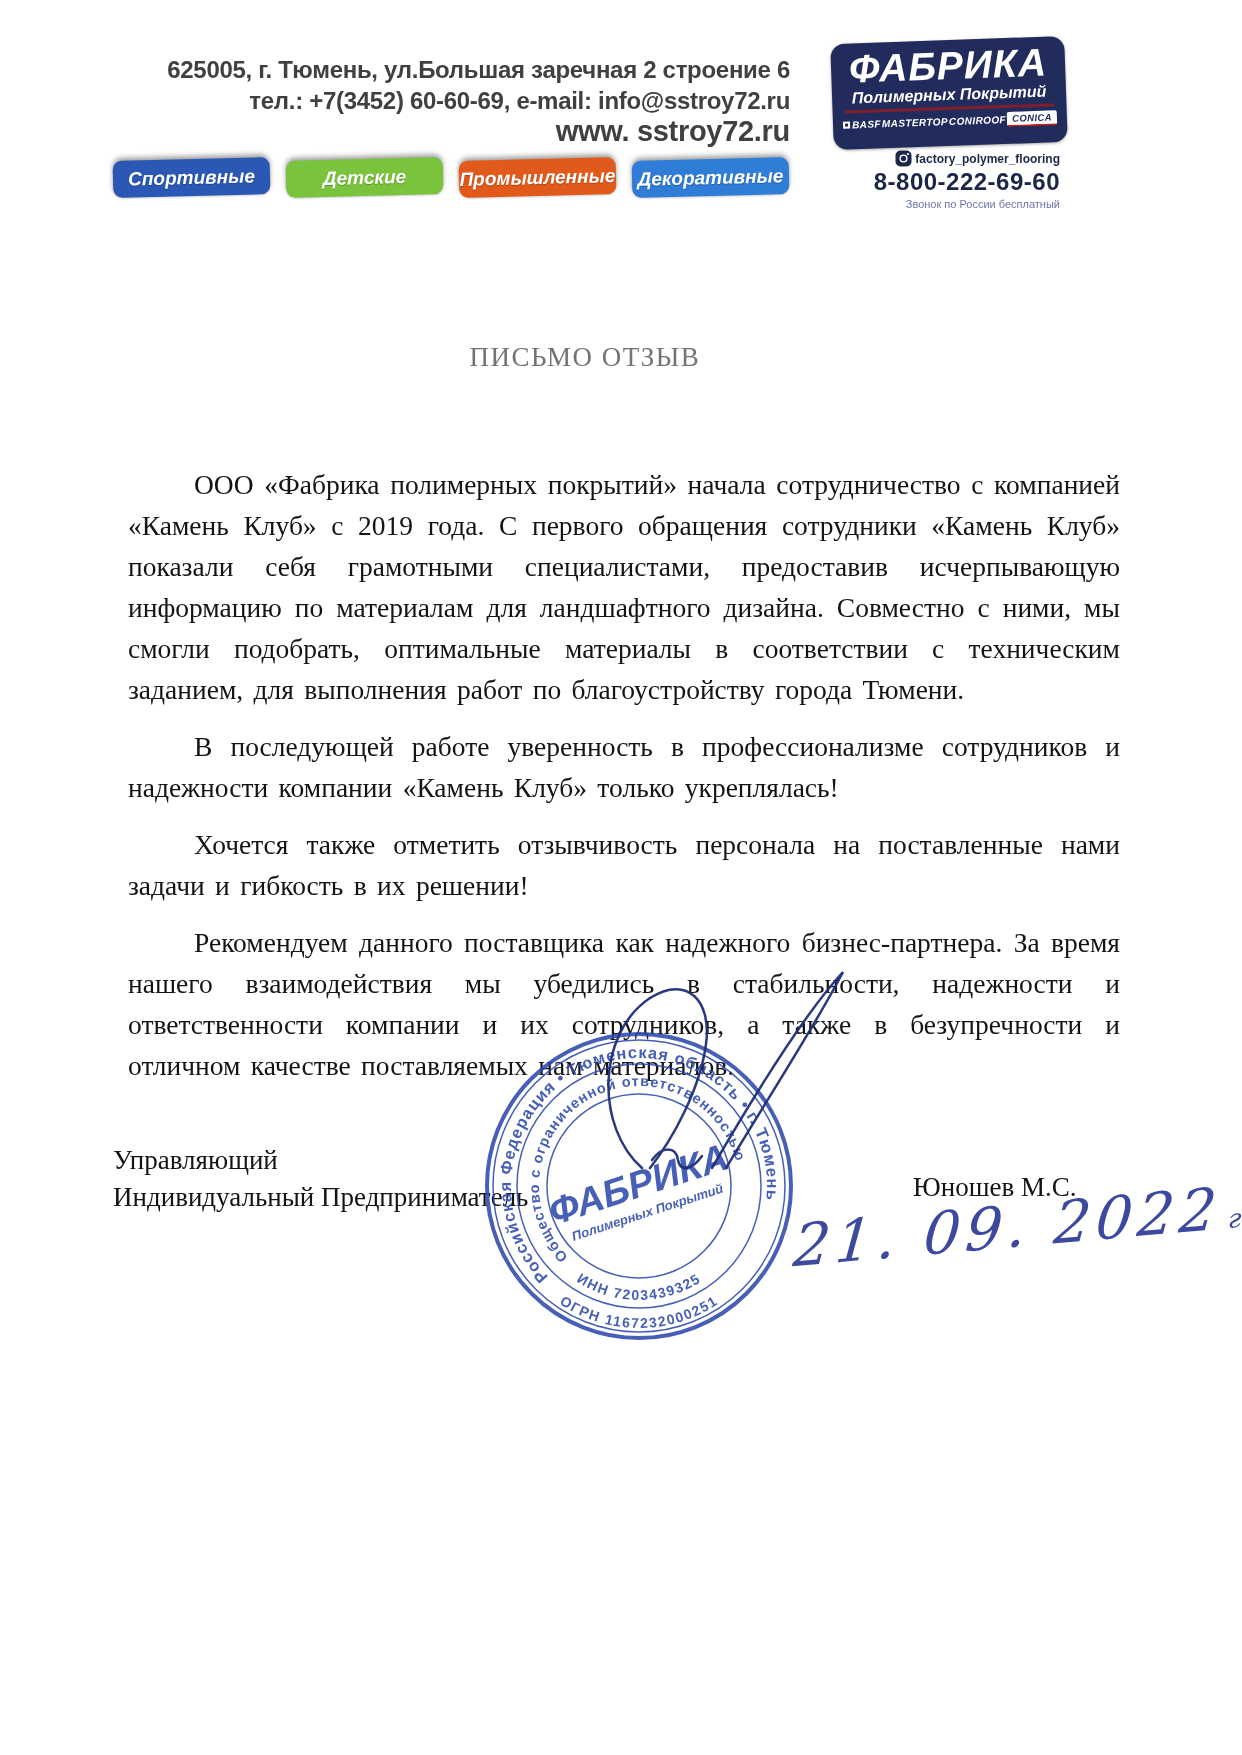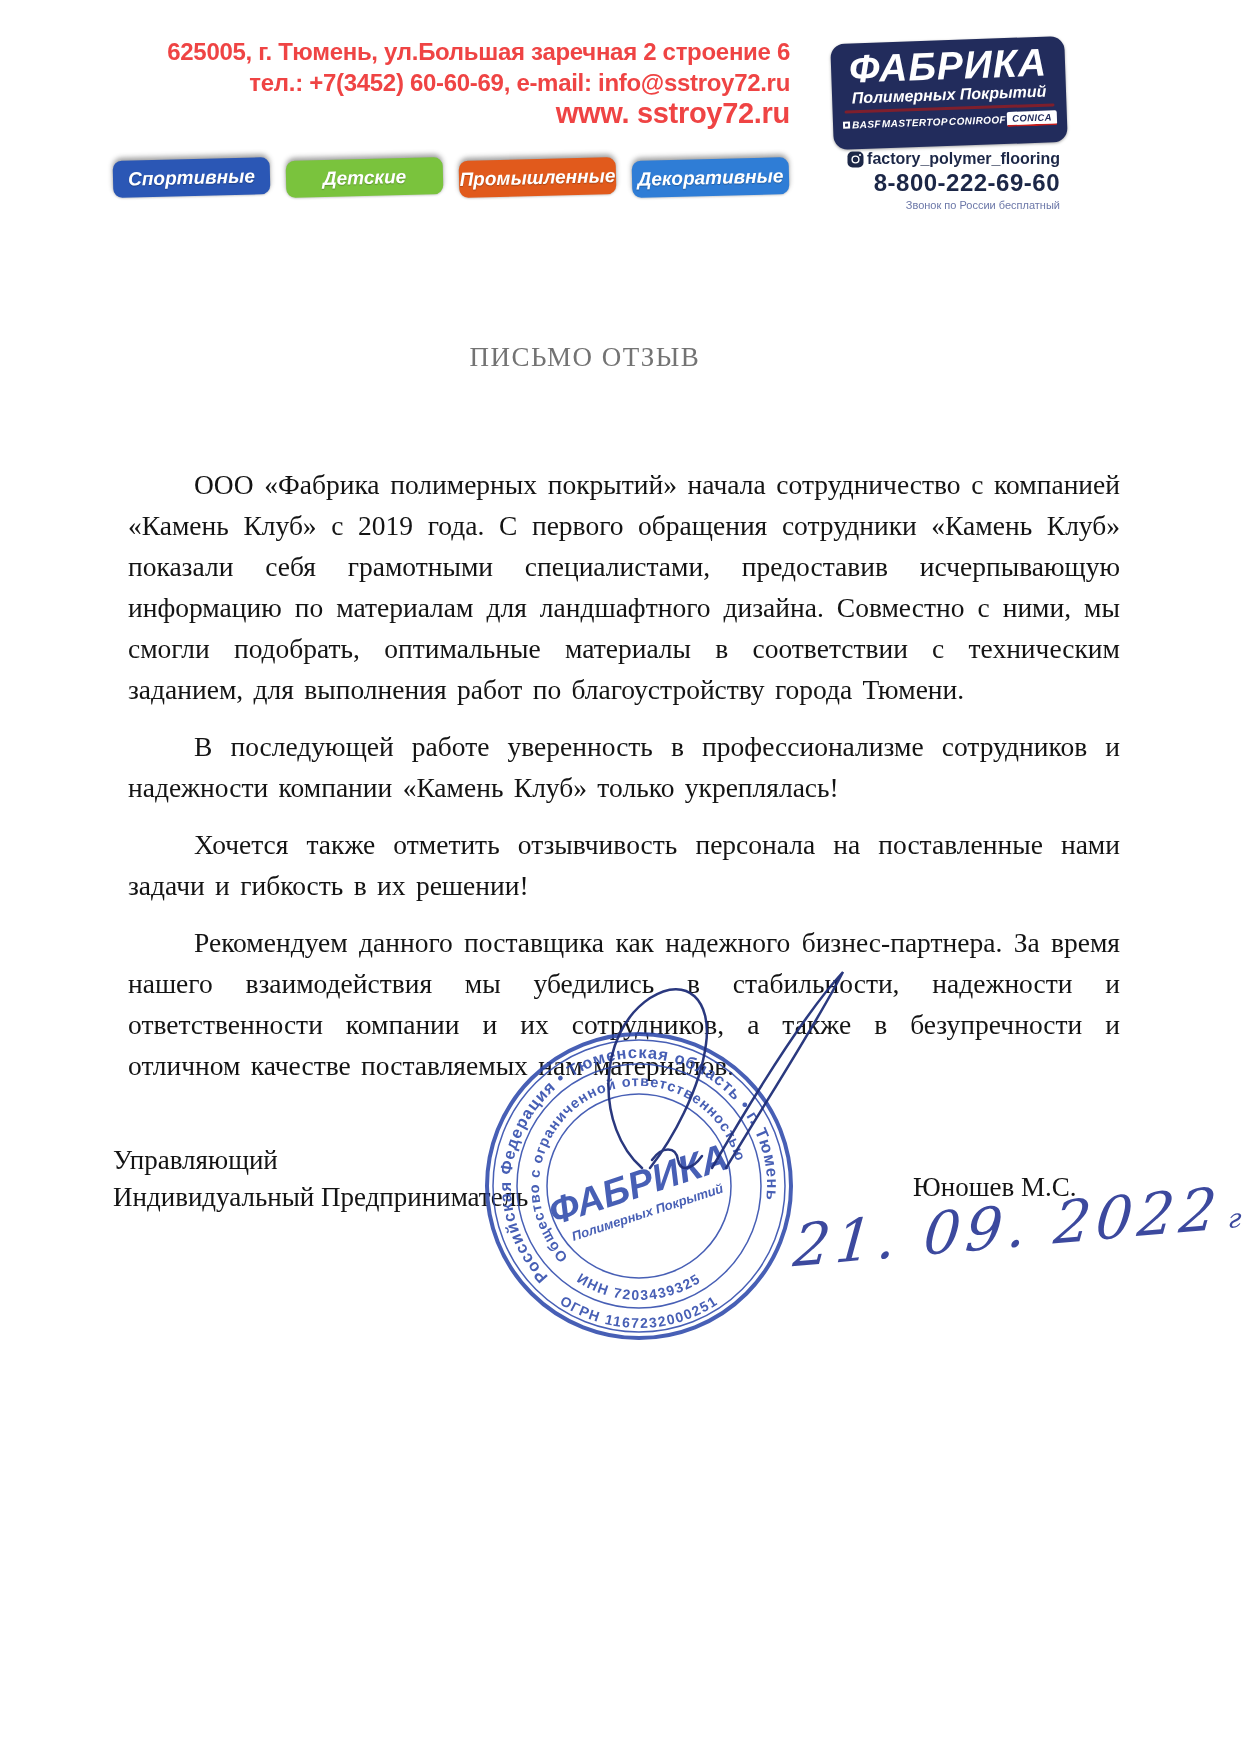--- a/index.html
+++ b/index.html
@@ -5,23 +5,23 @@
   * { box-sizing: border-box; }
   html,body { margin:0; padding:0; }
   body {
     width:1242px; height:1755px; position:relative;
     background:#ffffff; overflow:hidden;
     font-family:"Liberation Serif", serif;
   }
 
   
   .header-contact {
-    position:absolute; top:36px; right:452px; text-align:right;
+    position:absolute; top:54px; right:452px; text-align:right;
     font-family:"Liberation Sans", sans-serif;
-    color:#ef4444; font-size:24px; line-height:31px; font-weight:600;
+    color:#404040; font-size:24px; line-height:31px; font-weight:600;
     letter-spacing:-0.3px; white-space:nowrap;
   }
   .header-contact .bold { font-weight:700; }
   .header-contact .website { font-size:29px; font-weight:800; }
 
   
   .logo {
     position:absolute; left:832px; top:40px; width:234px; height:106px;
     background:#222c5c; border-radius:14px; transform:rotate(-2deg);
     color:#fff; text-align:center;
@@ -41,21 +41,21 @@
   .brand-conica {
     background:#fff; color:#222c5c; padding:1px 5px; border-radius:2px;
     border-bottom:2px solid #c21c1c; font-size:9.5px; font-style:italic;
   }
 
   
   .contact-social {
     position:absolute; top:150px; right:182px; text-align:right;
     font-family:"Liberation Sans", sans-serif; color:#1c2747;
   }
-  .insta-row { font-size:16px; font-weight:600; display:flex; align-items:center; gap:3px; justify-content:flex-end; }
+  .insta-row { font-size:12px; font-weight:600; display:flex; align-items:center; gap:3px; justify-content:flex-end; }
   .insta-icon { width:17px; height:17px; display:inline-block; }
   .hotline { font-size:24px; font-weight:800; letter-spacing:.5px; margin-top:1px; }
   .hotline-note { font-size:11px; color:#6b77a8; filter:blur(.4px); margin-top:2px; }
 
   
   .categories { position:absolute; left:113px; top:159px; display:flex; gap:16px; }
   .cat-btn {
     width:157px; height:37px; border-radius:9px; color:#fff;
     font:italic 700 19px "Liberation Sans", sans-serif;
     display:flex; align-items:center; justify-content:center;

